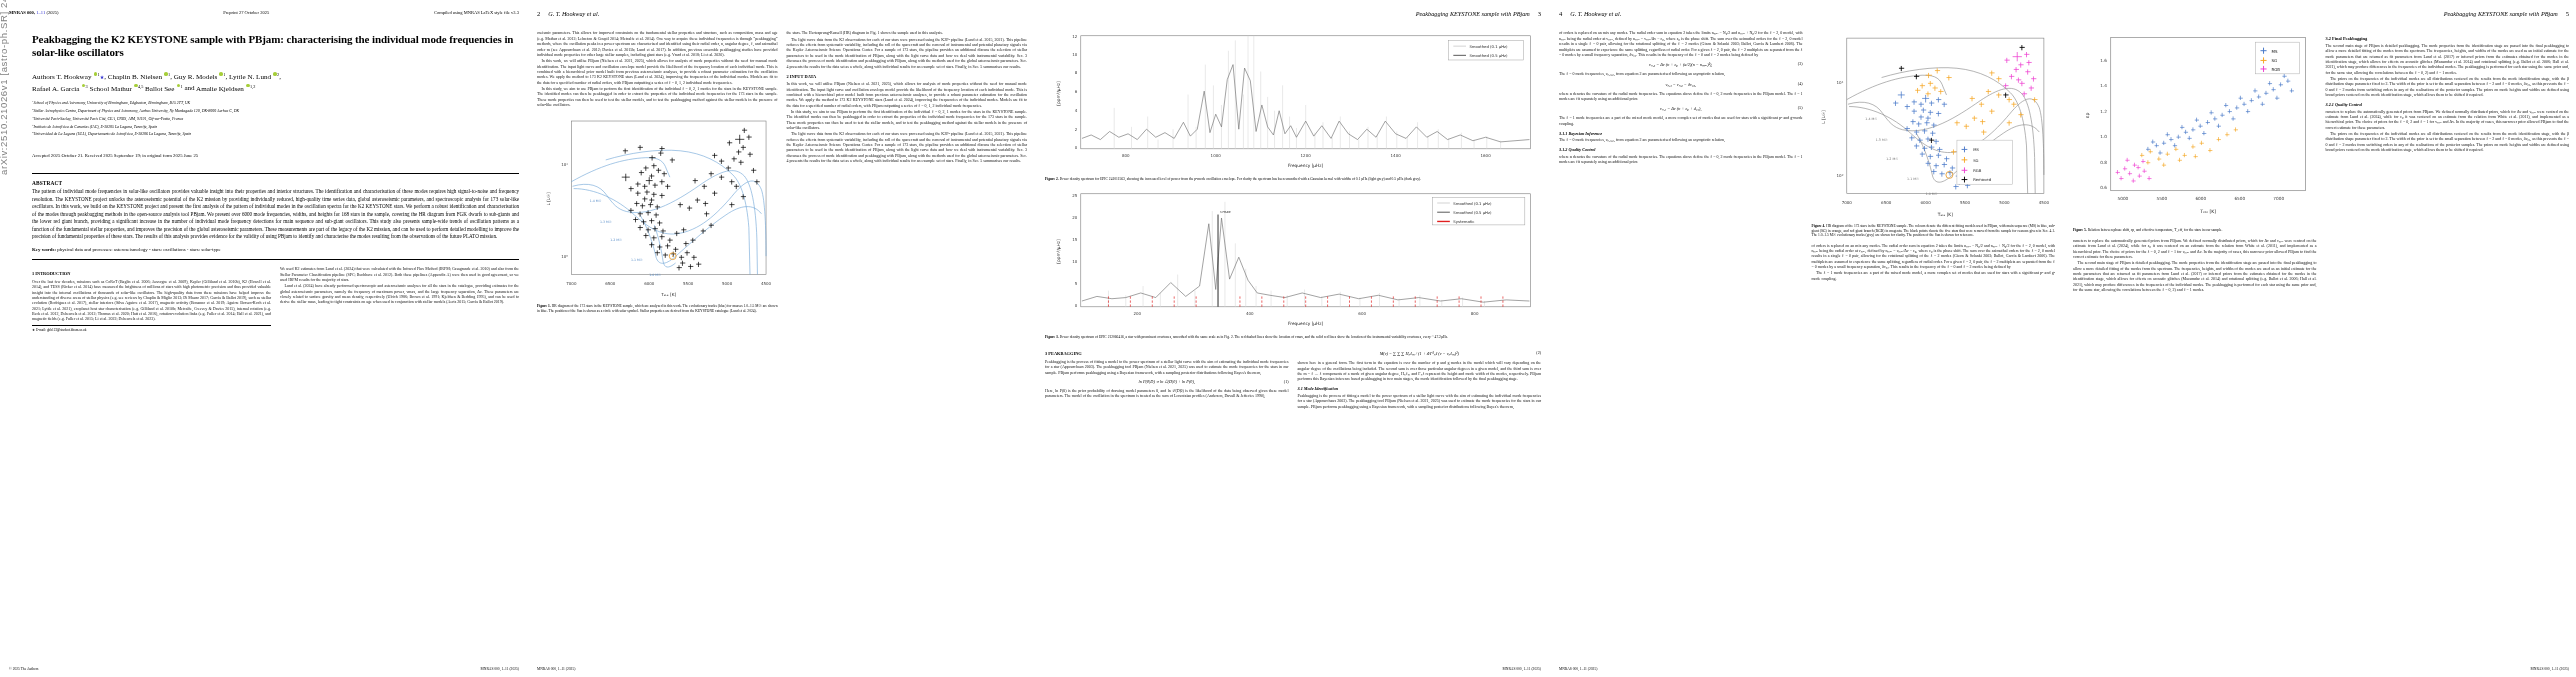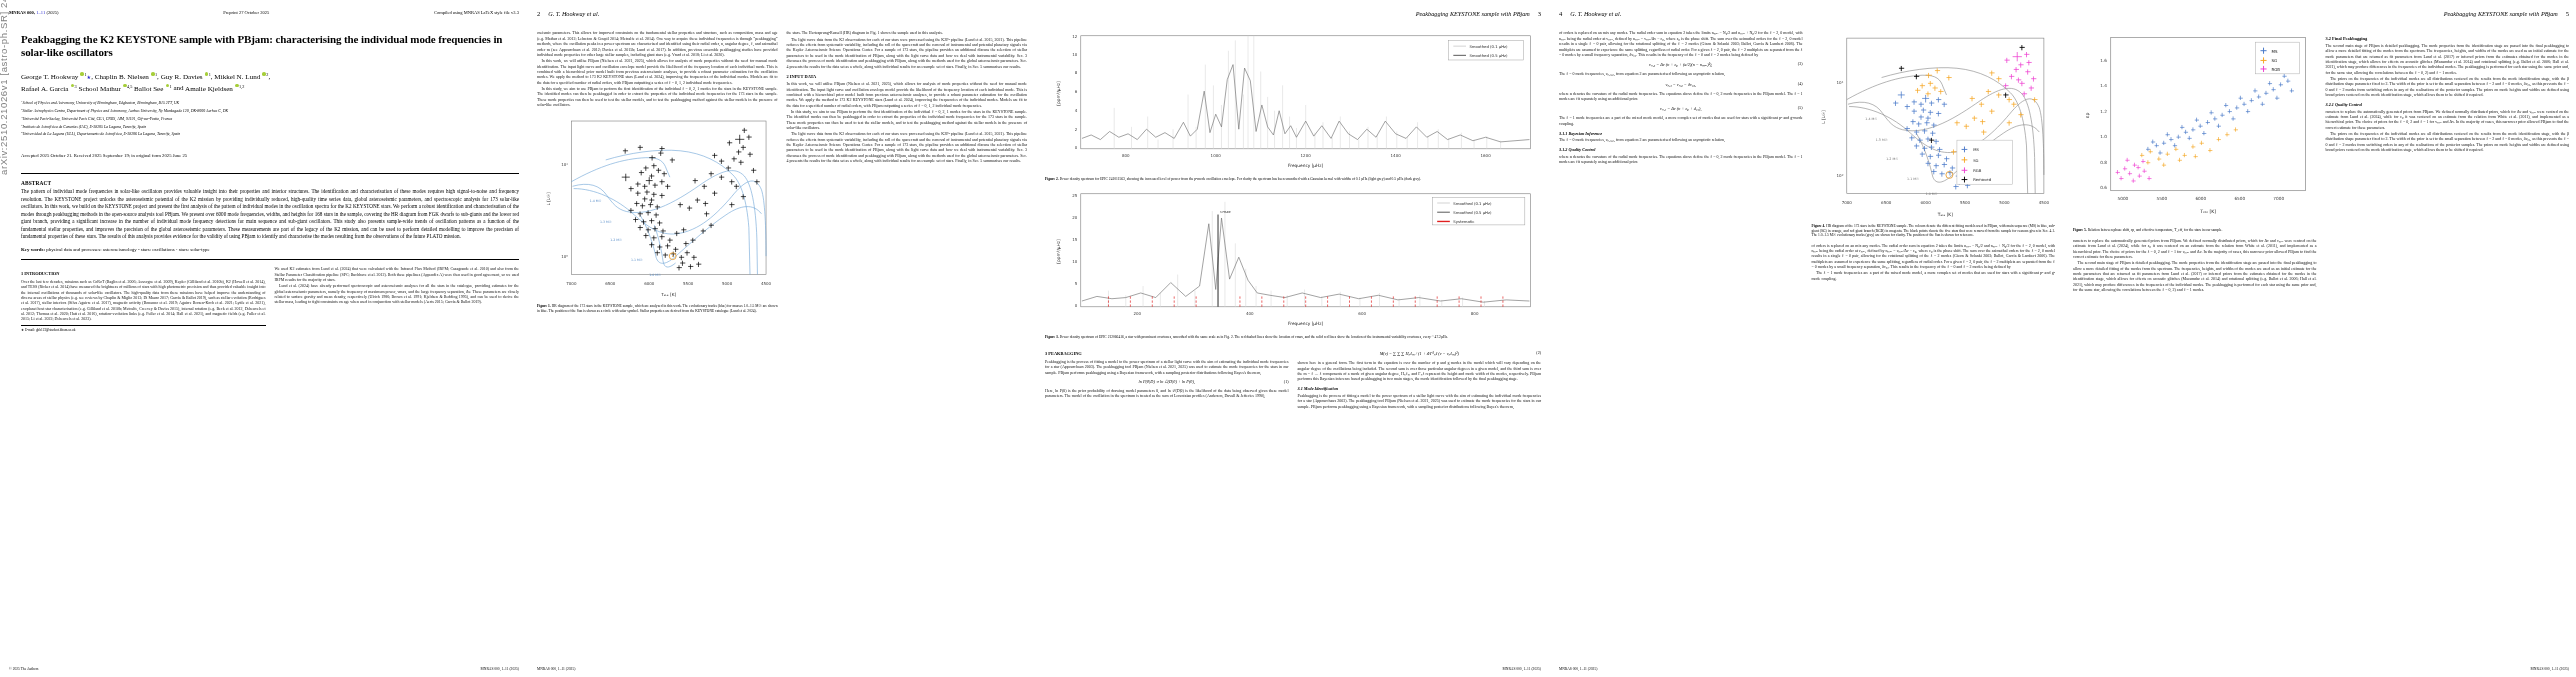--- a/index.html
+++ b/index.html
@@ -109,28 +109,28 @@
         <b>MNRAS 000,</b>
         <span class="blue">1–11</span>
         <span>(2025)</span>
       </span>
       <span class="ctr">Preprint 27 October 2025</span>
       <span class="ctr">Compiled using MNRAS LaTeX style file v3.3</span>
     </div>
 
     <div class="arxiv">arXiv:2510.21026v1  [astro-ph.SR]  24 Oct 2025</div>
 
-    <div style="margin-left:12px">
+    <div style="margin-left:23px">
       <div class="title">Peakbagging the K2 KEYSTONE sample with PBjam: characterising the individual mode frequencies in solar-like oscillators</div>
 
       <div class="authors">
-        <span><span>George T. Hookway</span> <span class="orcid"></span><sup>1</sup><span class="star">★</span></span>,
+        <span><span>Authors T. Hookway</span> <span class="orcid"></span><sup>1</sup><span class="star">★</span></span>,
         <span><span>Chaplin B. Nielsen</span> <span class="orcid"></span><sup>1</sup></span>,
-        <span><span>Guy R. Davies</span> <span class="orcid"></span><sup>1</sup></span>,
-        <span><span>Mikkel N. Lund</span> <span class="orcid"></span><sup>2</sup></span>,<br>
+        <span><span>Guy R. Models</span> <span class="orcid"></span><sup>1</sup></span>,
+        <span><span>Lyttle N. Lund</span> <span class="orcid"></span><sup>2</sup></span>,<br>
         <span><span>Rafael A. García</span> <span class="orcid"></span><sup>3</sup></span>
         <span><span>School Mathur</span> <span class="orcid"></span><sup>4,5</sup></span>
         <span><span>Ballot See</span> <span class="orcid"></span><sup>1</sup></span>
         and <span><span>Amalie Kjeldsen</span> <span class="orcid"></span><sup>1,2</sup></span>
       </div>
 
       <div class="affil">
         <div><sup>1</sup><span>School of Physics and Astronomy, University of Birmingham, Edgbaston, Birmingham, B15 2TT, UK</span></div>
         <div><sup>2</sup><span>Stellar Astrophysics Centre, Department of Physics and Astronomy, Aarhus University, Ny Munkegade 120, DK-8000 Aarhus C, DK</span></div>
         <div><sup>3</sup><span>Université Paris-Saclay, Université Paris Cité, CEA, CNRS, AIM, 91191, Gif-sur-Yvette, France</span></div>

